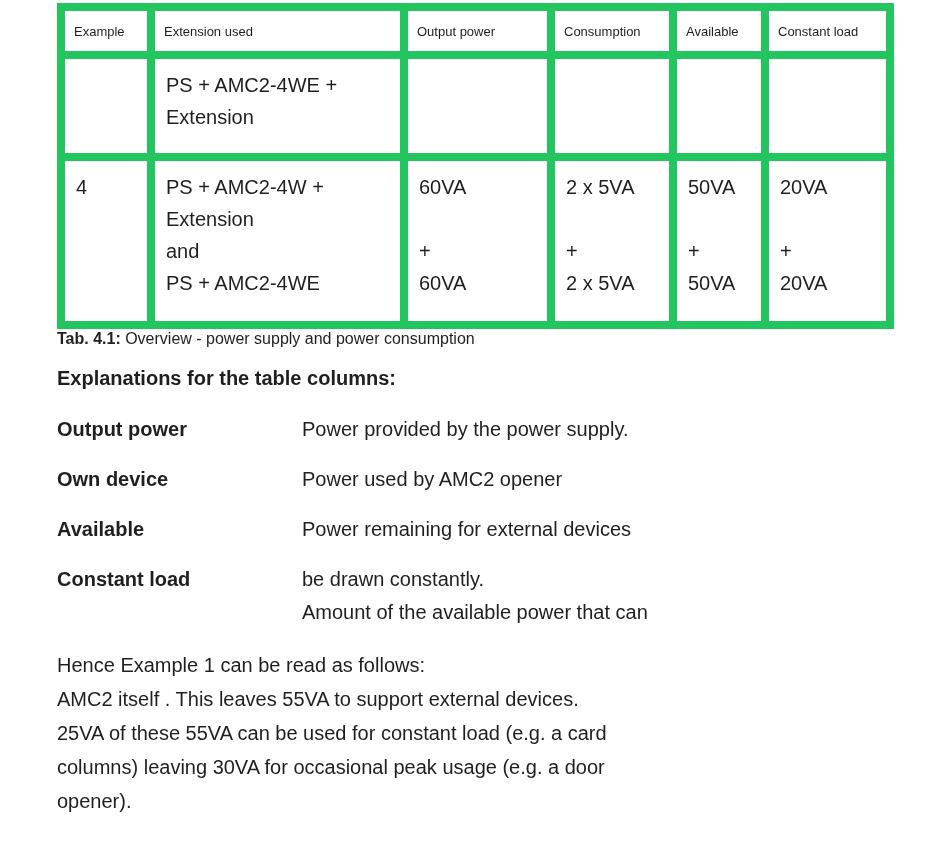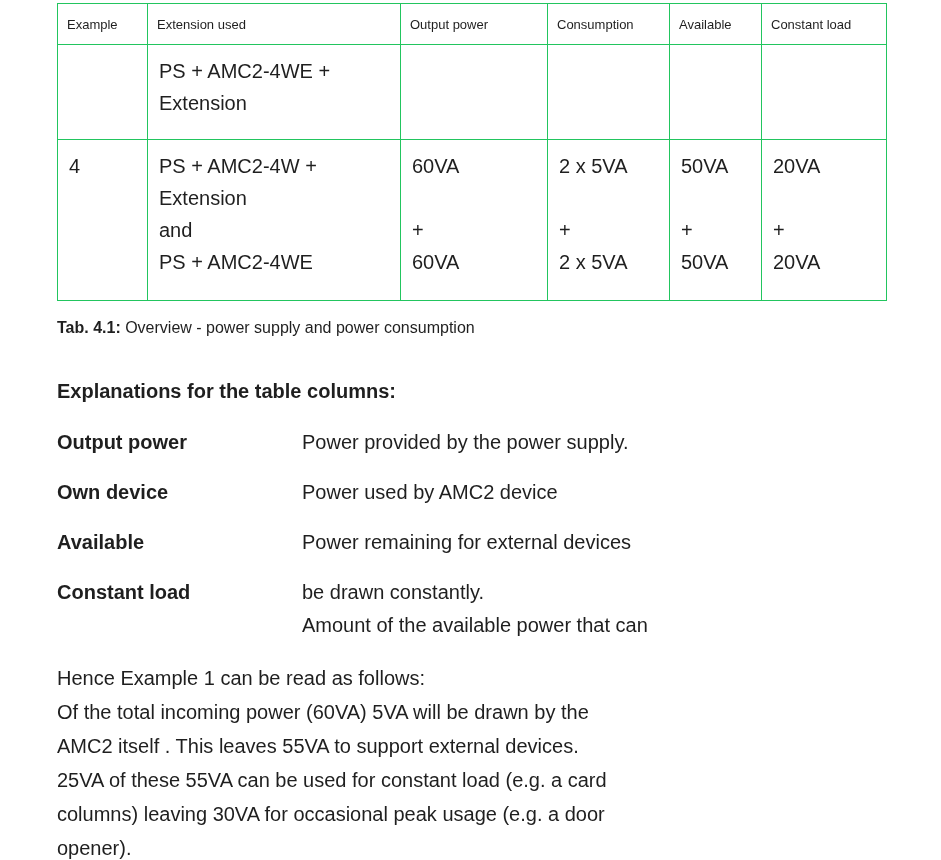--- a/index.html
+++ b/index.html
@@ -27,21 +27,21 @@
   }
   table.power-table col.c-example  { width: 90px; }
   table.power-table col.c-components { width: 253px; }
   table.power-table col.c-output   { width: 147px; }
   table.power-table col.c-consumption { width: 122px; }
   table.power-table col.c-available { width: 92px; }
   table.power-table col.c-constant { width: 125px; }
 
   table.power-table th,
   table.power-table td {
-    border: 1px solid #22c55e;
+    border: 8px solid #22c55e;
     vertical-align: top;
     text-align: left;
     padding: 0 12px 0 11px;
     overflow: hidden;
   }
   table.power-table th {
     height: 40px;
     font-weight: normal;
     font-size: 13px;
     vertical-align: middle;
@@ -52,29 +52,28 @@
   tr.row-example td      { height: 150px; padding-top: 10px; }
   .cell-line {
     font-size: 20px;
     line-height: 32px;
     min-height: 32px;
     white-space: nowrap;
   }
 
   
   .table-caption {
-    margin-top: 17px;
     font-size: 16px;
     line-height: 20px;
   }
   .table-caption .cap-label { font-weight: bold; }
 
   
   .section-heading {
-    margin-top: 41px;
+    margin-top: 17px;
     font-size: 20px;
     font-weight: bold;
     line-height: 24px;
   }
   .def-list { margin-top: 23px; }
   .def-row {
     display: flex;
     margin-bottom: 17px;
   }
   .def-term {
@@ -182,21 +181,21 @@
   <div class="def-list">
     <div class="def-row">
       <div class="def-term">Output power</div>
       <div class="def-text">
         <div class="def-line">Power provided by the power supply.</div>
       </div>
     </div>
     <div class="def-row">
       <div class="def-term">Own device</div>
       <div class="def-text">
-        <div class="def-line">Power used by AMC2 device</div>
+        <div class="def-line">Power used by AMC2 opener</div>
       </div>
     </div>
     <div class="def-row">
       <div class="def-term">Available</div>
       <div class="def-text">
         <div class="def-line">Power remaining for external devices</div>
       </div>
     </div>
     <div class="def-row">
       <div class="def-term">Constant load</div>
@@ -206,20 +205,19 @@
       </div>
     </div>
   </div>
 
   <div class="example-note">
     <div class="note-line">
       <span>Hence</span>
       <span class="bold">Example 1</span>
       <span>can be read as follows:</span>
     </div>
-    <div class="note-line">Of the total incoming power (60VA) 5VA will be drawn by the</div>
     <div class="note-line">AMC2 itself . This leaves 55VA to support external devices.</div>
     <div class="note-line">25VA of these 55VA can be used for constant load (e.g. a card</div>
     <div class="note-line">columns) leaving 30VA for occasional peak usage (e.g. a door</div>
     <div class="note-line">opener).</div>
   </div>
 
 </div>
 
 </body></html>

